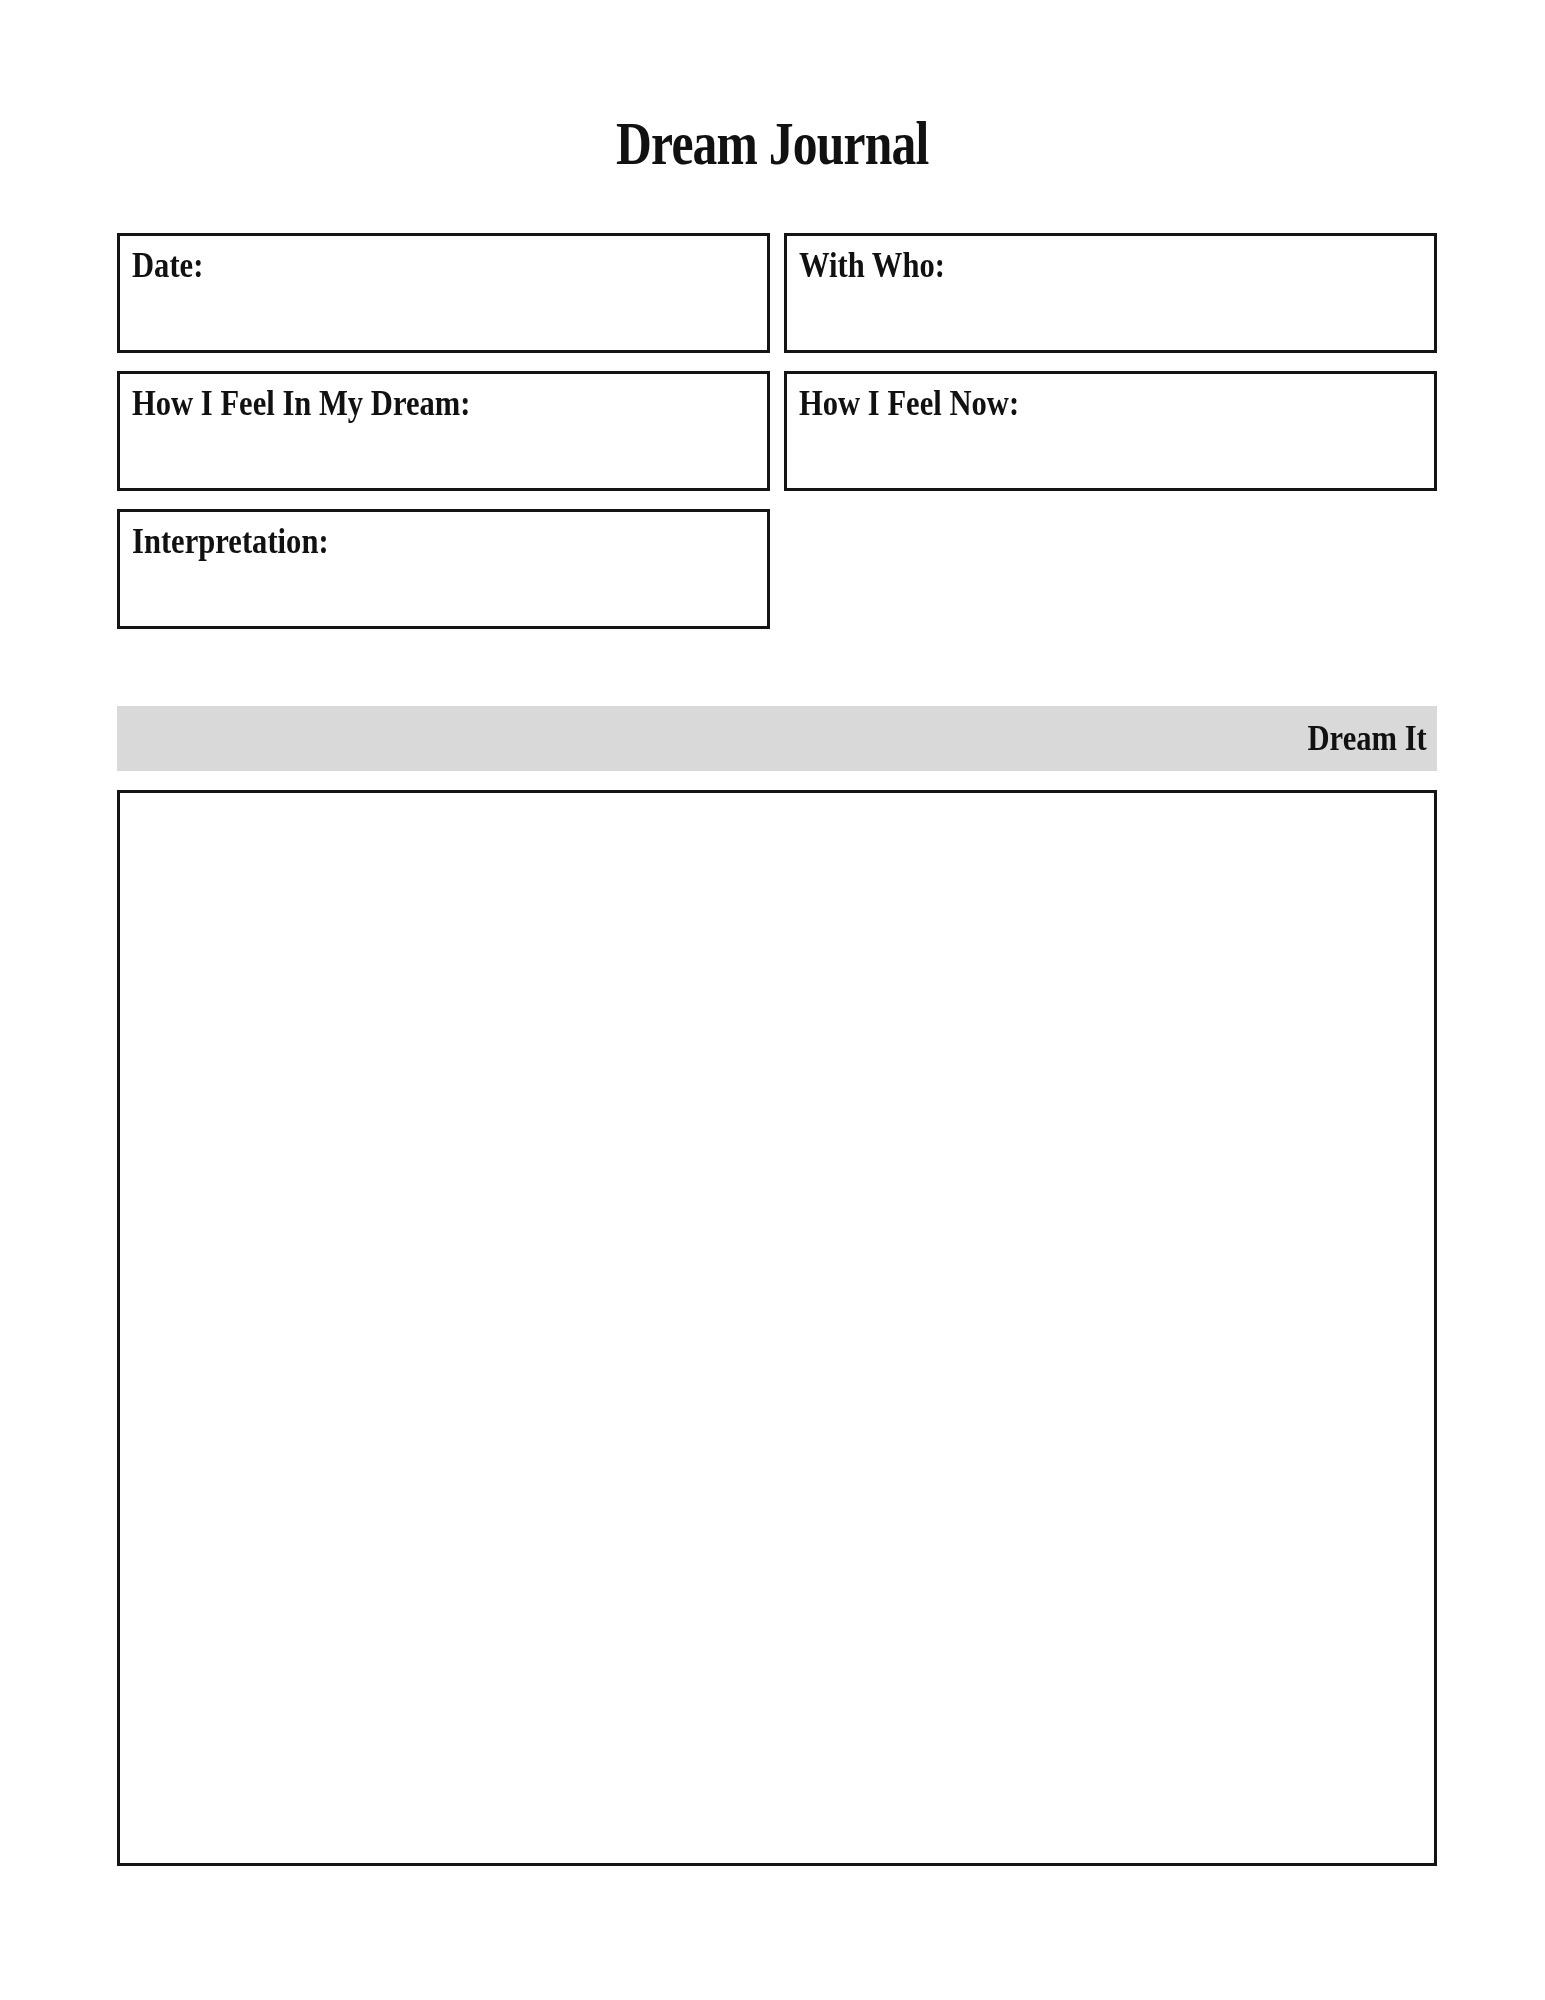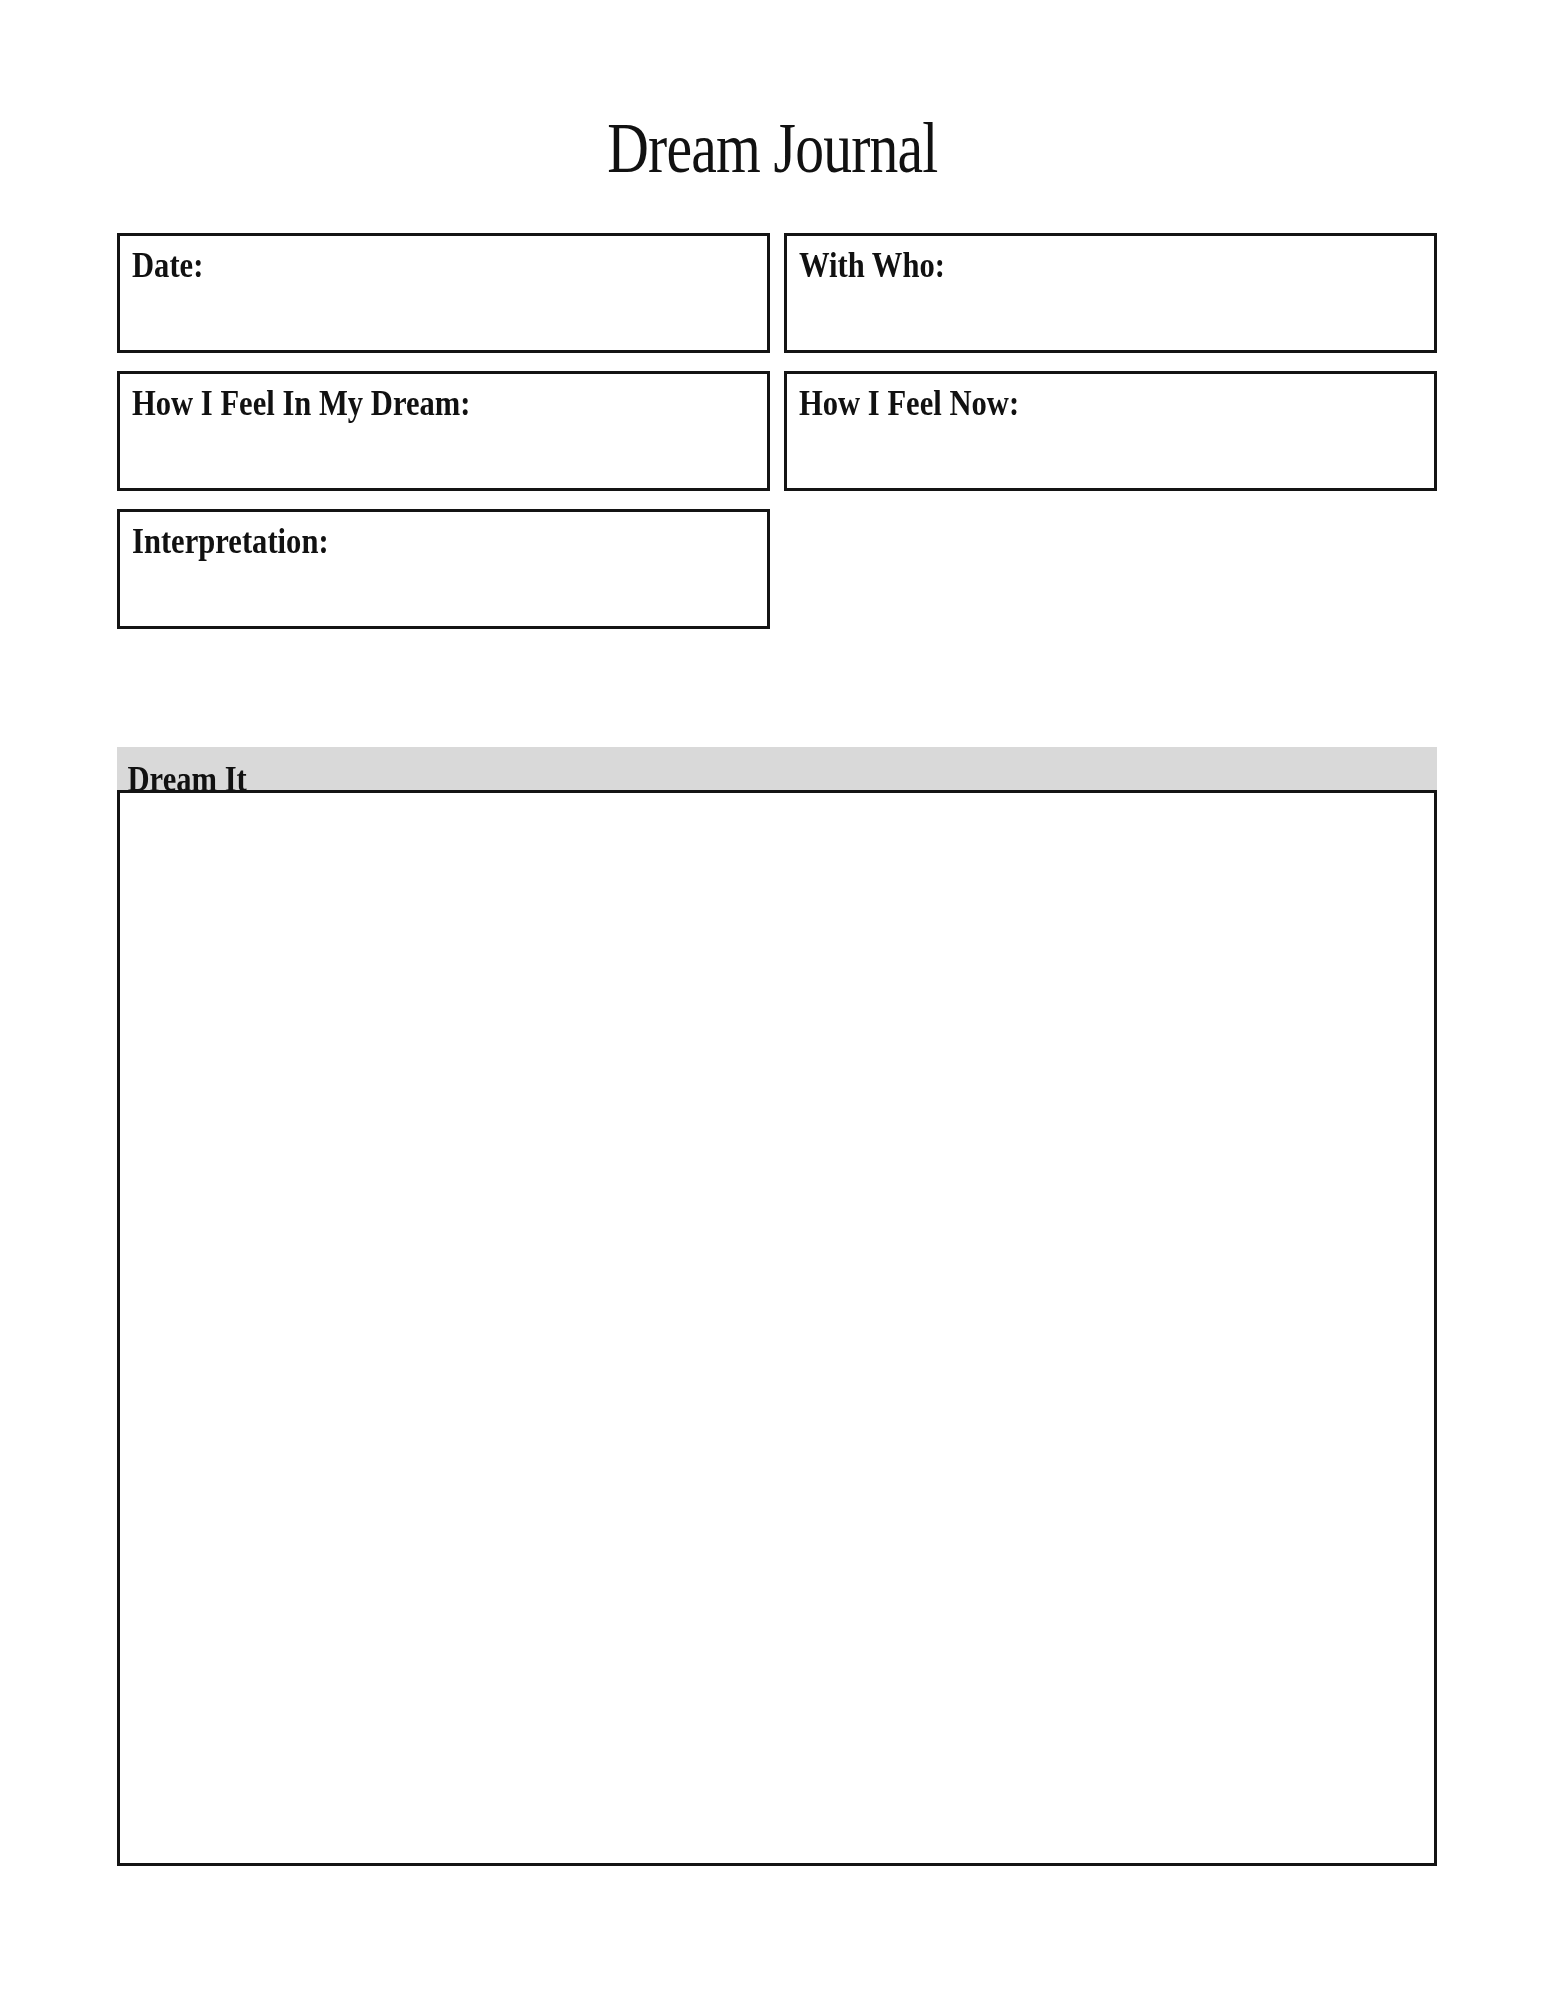--- a/index.html
+++ b/index.html
@@ -19,22 +19,22 @@
     font-family: "Liberation Serif", serif;
     overflow: hidden;
   }
   .title {
     position: absolute;
     top: 112px;
     left: 0;
     width: 100%;
     margin: 0;
     text-align: center;
-    font-size: 72px;
-    font-weight: 400;
+    font-size: 62px;
+    font-weight: 700;
     line-height: 1;
     letter-spacing: -1px;
   }
   .squeeze {
     display: inline-block;
     white-space: nowrap;
     transform: scaleX(0.80);
     transform-origin: center top;
   }
   .form-grid {
@@ -59,27 +59,27 @@
     font-size: 36px;
     font-weight: 700;
     line-height: 1.3;
     white-space: nowrap;
     transform: scaleX(0.85);
     transform-origin: 0 50%;
   }
   .section-header {
     position: absolute;
     left: 117px;
-    top: 747px;
+    top: 706px;
     width: 1320px;
     height: 65px;
     background: var(--header-bg);
     display: flex;
     align-items: center;
-    justify-content: flex-start;
+    justify-content: flex-end;
   }
   .section-header .field-label {
     transform-origin: center 50%;
   }
   .dream-box {
     position: absolute;
     left: 117px;
     top: 790px;
     width: 1320px;
     height: 1076px;

